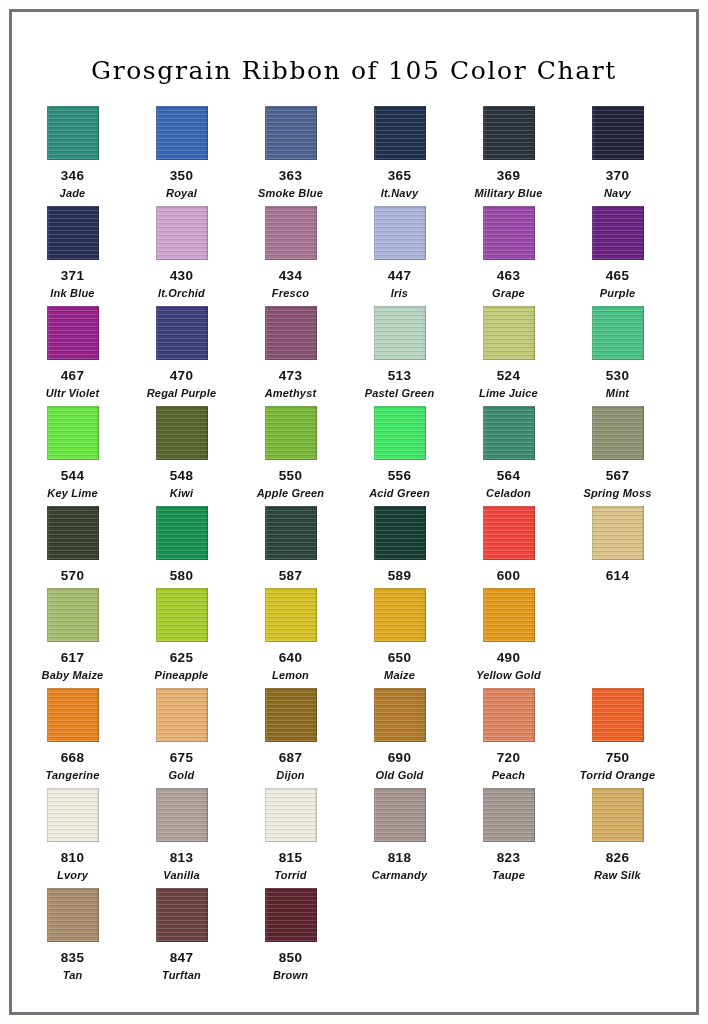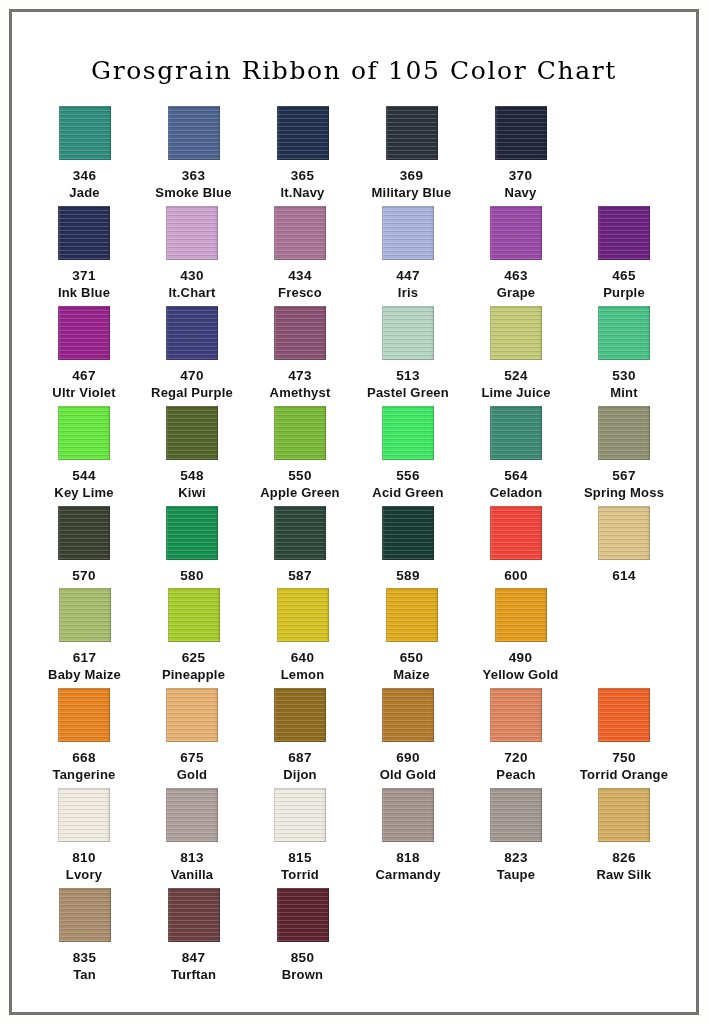--- a/index.html
+++ b/index.html
@@ -37,21 +37,21 @@
     font-size: 25px;
     letter-spacing: 1.6px;
     color: #000000;
     margin: 0;
     padding-top: 44px;
     font-weight: 400;
     white-space: nowrap;
   }
   #grid {
     margin-top: 21px;
-    padding: 0 18px;
+    padding: 0 6px;
   }
   .row {
     display: flex;
     justify-content: flex-start;
     align-items: flex-start;
   }
   .cell {
     width: 109px;
     margin: 0 0 0 0;
     text-align: center;
@@ -93,26 +93,27 @@
   }
   .code {
     font-size: 13.5px;
     font-weight: bold;
     color: #141414;
     line-height: 18px;
     margin-top: 3px;
     letter-spacing: 0.3px;
   }
   .cname {
-    font-size: 13px;
+    font-size: 11px;
     font-weight: bold;
     color: #141414;
     line-height: 16px;
     letter-spacing: 0.2px;
     white-space: nowrap;
+    font-style: italic;
   }
   .cell.nolabel { height: 82px; }
 </style>
 </head>
 <body>
 
 <div id="page">
   <div id="frame">
     <h1 id="chart-title">Grosgrain Ribbon of 105 Color Chart</h1>
     <div id="grid">
@@ -122,20 +123,30 @@
               <div class="swatch" style="background: rgb(46, 141, 124);">
                 <div class="ribs"></div>
                 <div class="edge"></div>
               </div>
             </div>
             <div class="code">346</div>
             <div class="cname">Jade</div>
           </div>
           <div class="cell">
             <div class="swatch-wrap">
+              <div class="swatch" style="background: rgb(53, 103, 181);">
+                <div class="ribs"></div>
+                <div class="edge"></div>
+              </div>
+            </div>
+            <div class="code">350</div>
+            <div class="cname">Royal</div>
+          </div>
+          <div class="cell">
+            <div class="swatch-wrap">
               <div class="swatch" style="background: rgb(77, 99, 145);">
                 <div class="ribs"></div>
                 <div class="edge"></div>
               </div>
             </div>
             <div class="code">363</div>
             <div class="cname">Smoke Blue</div>
           </div>
           <div class="cell">
             <div class="swatch-wrap">
@@ -180,21 +191,21 @@
             <div class="cname">Ink Blue</div>
           </div>
           <div class="cell">
             <div class="swatch-wrap">
               <div class="swatch" style="background: rgb(205, 164, 207);">
                 <div class="ribs"></div>
                 <div class="edge"></div>
               </div>
             </div>
             <div class="code">430</div>
-            <div class="cname">lt.Chart</div>
+            <div class="cname">lt.Orchid</div>
           </div>
           <div class="cell">
             <div class="swatch-wrap">
               <div class="swatch" style="background: rgb(168, 116, 148);">
                 <div class="ribs"></div>
                 <div class="edge"></div>
               </div>
             </div>
             <div class="code">434</div>
             <div class="cname">Fresco</div>

